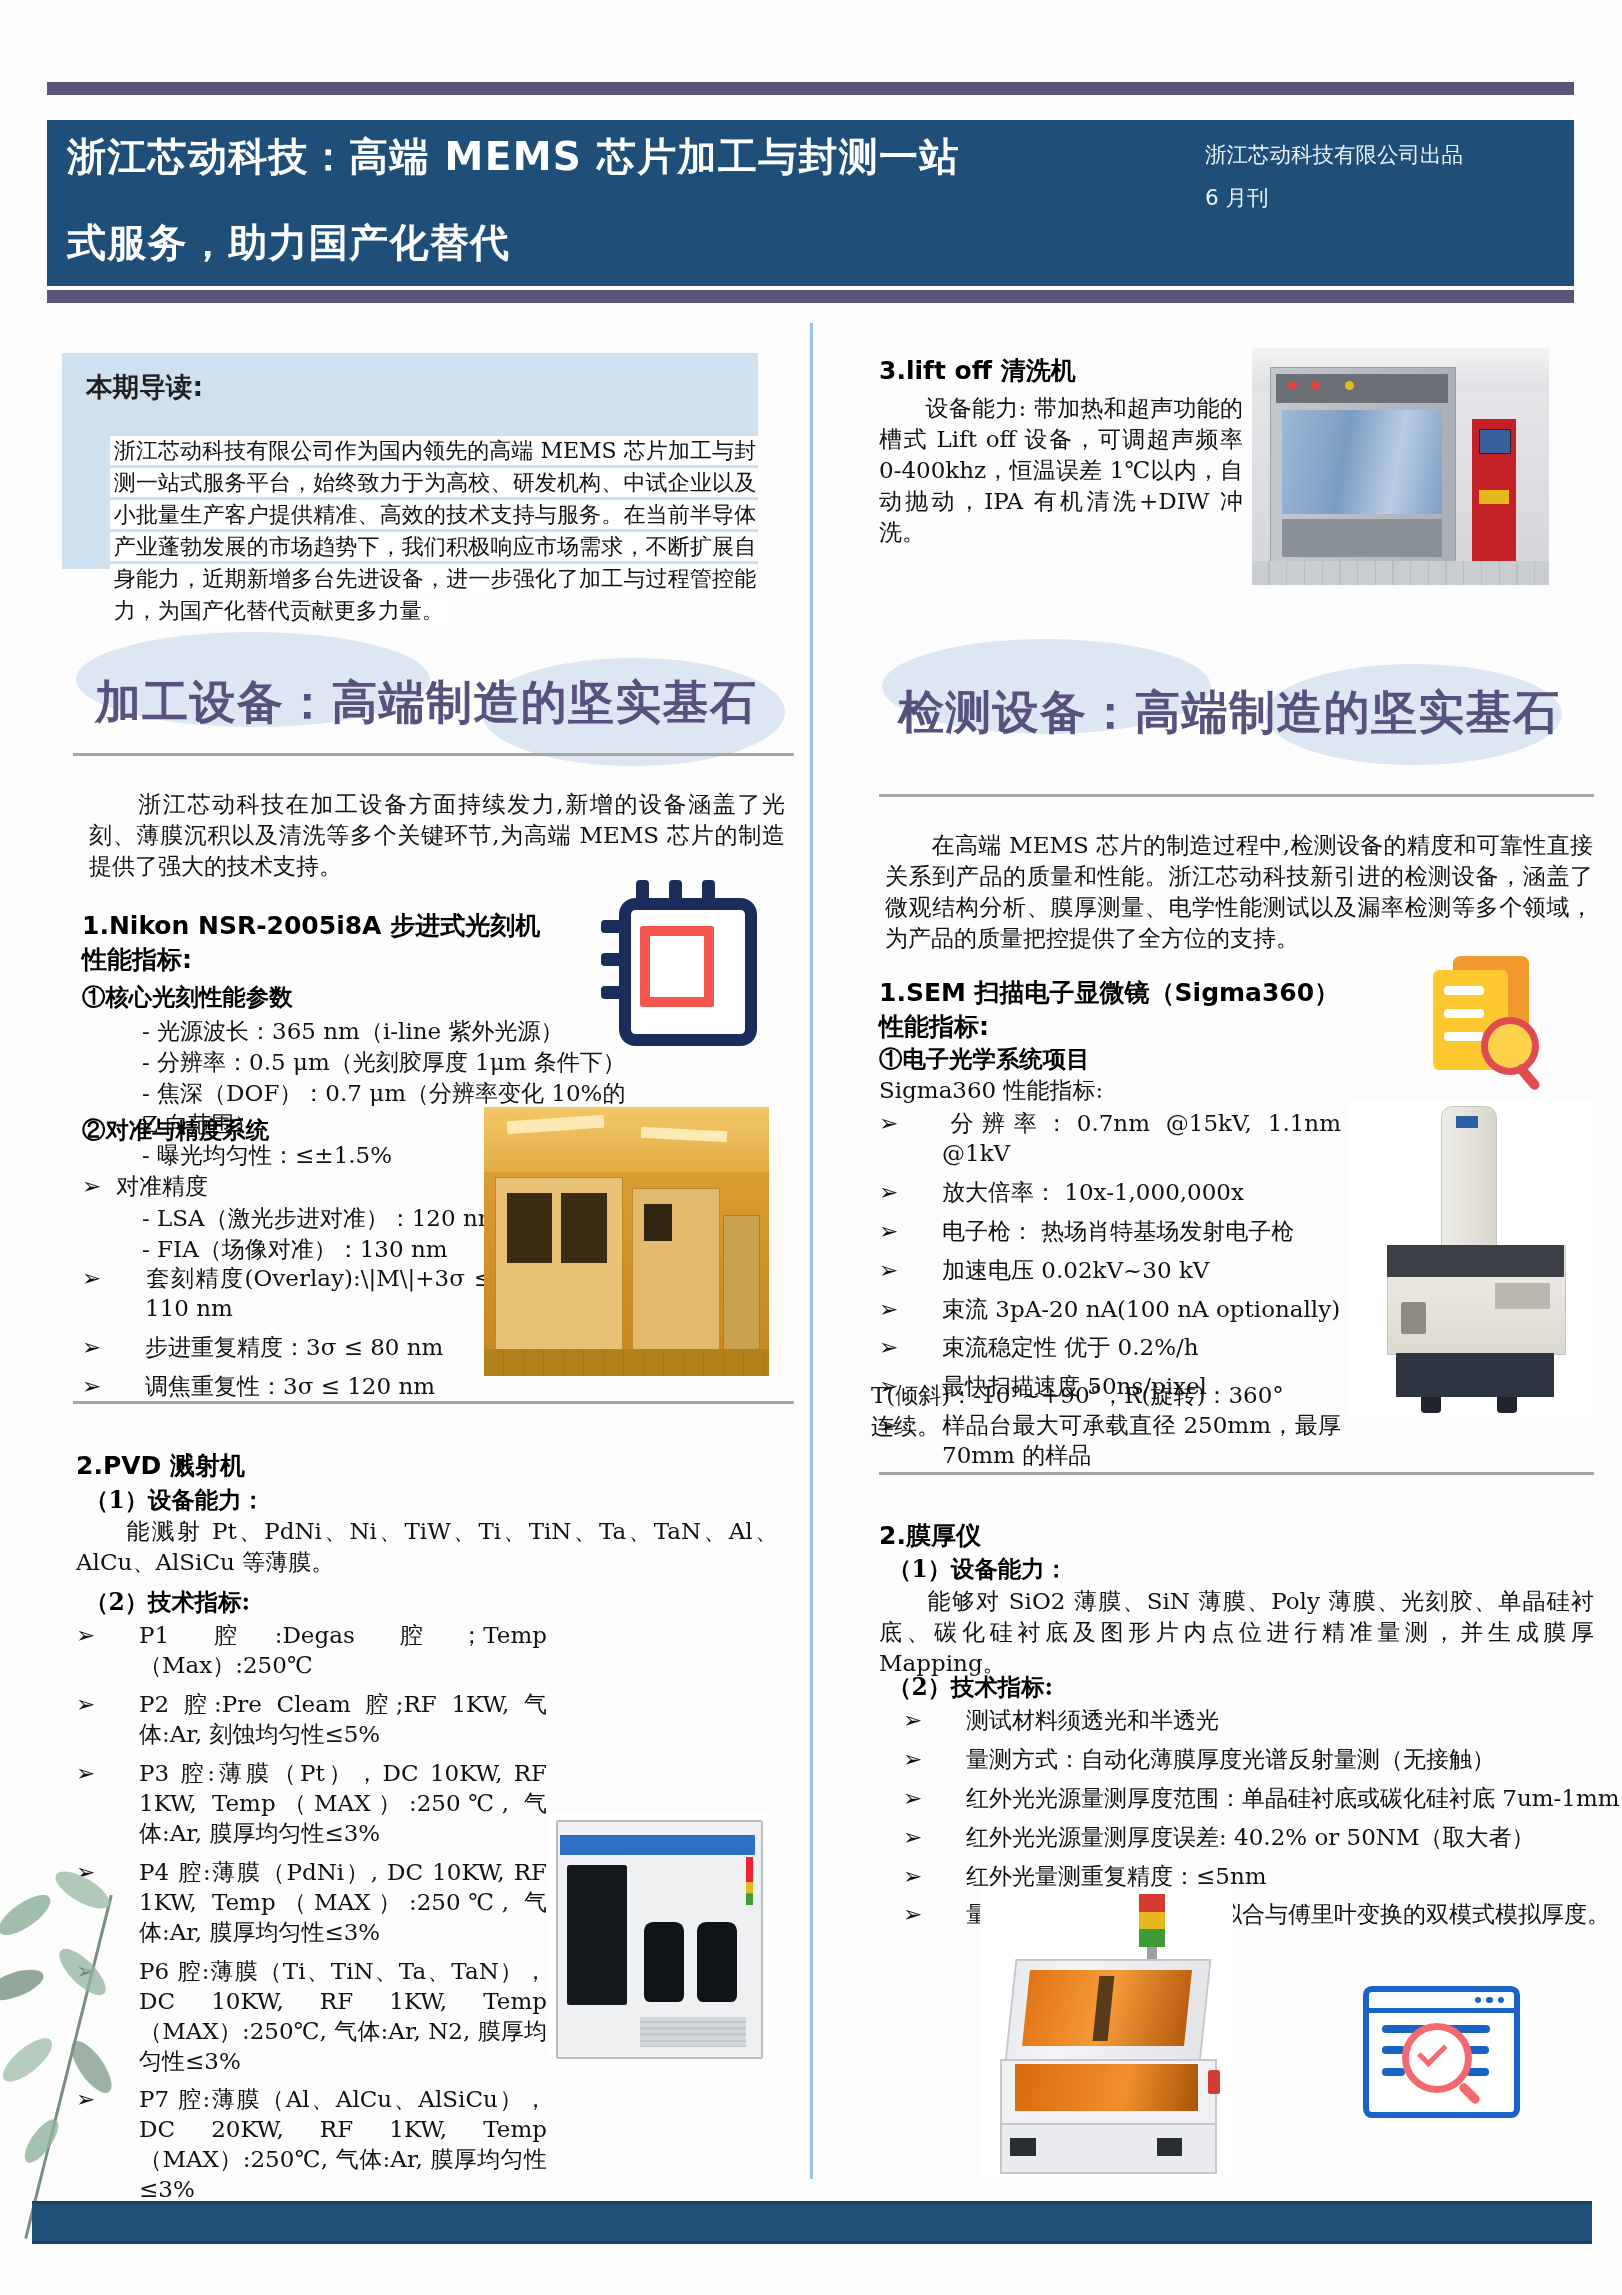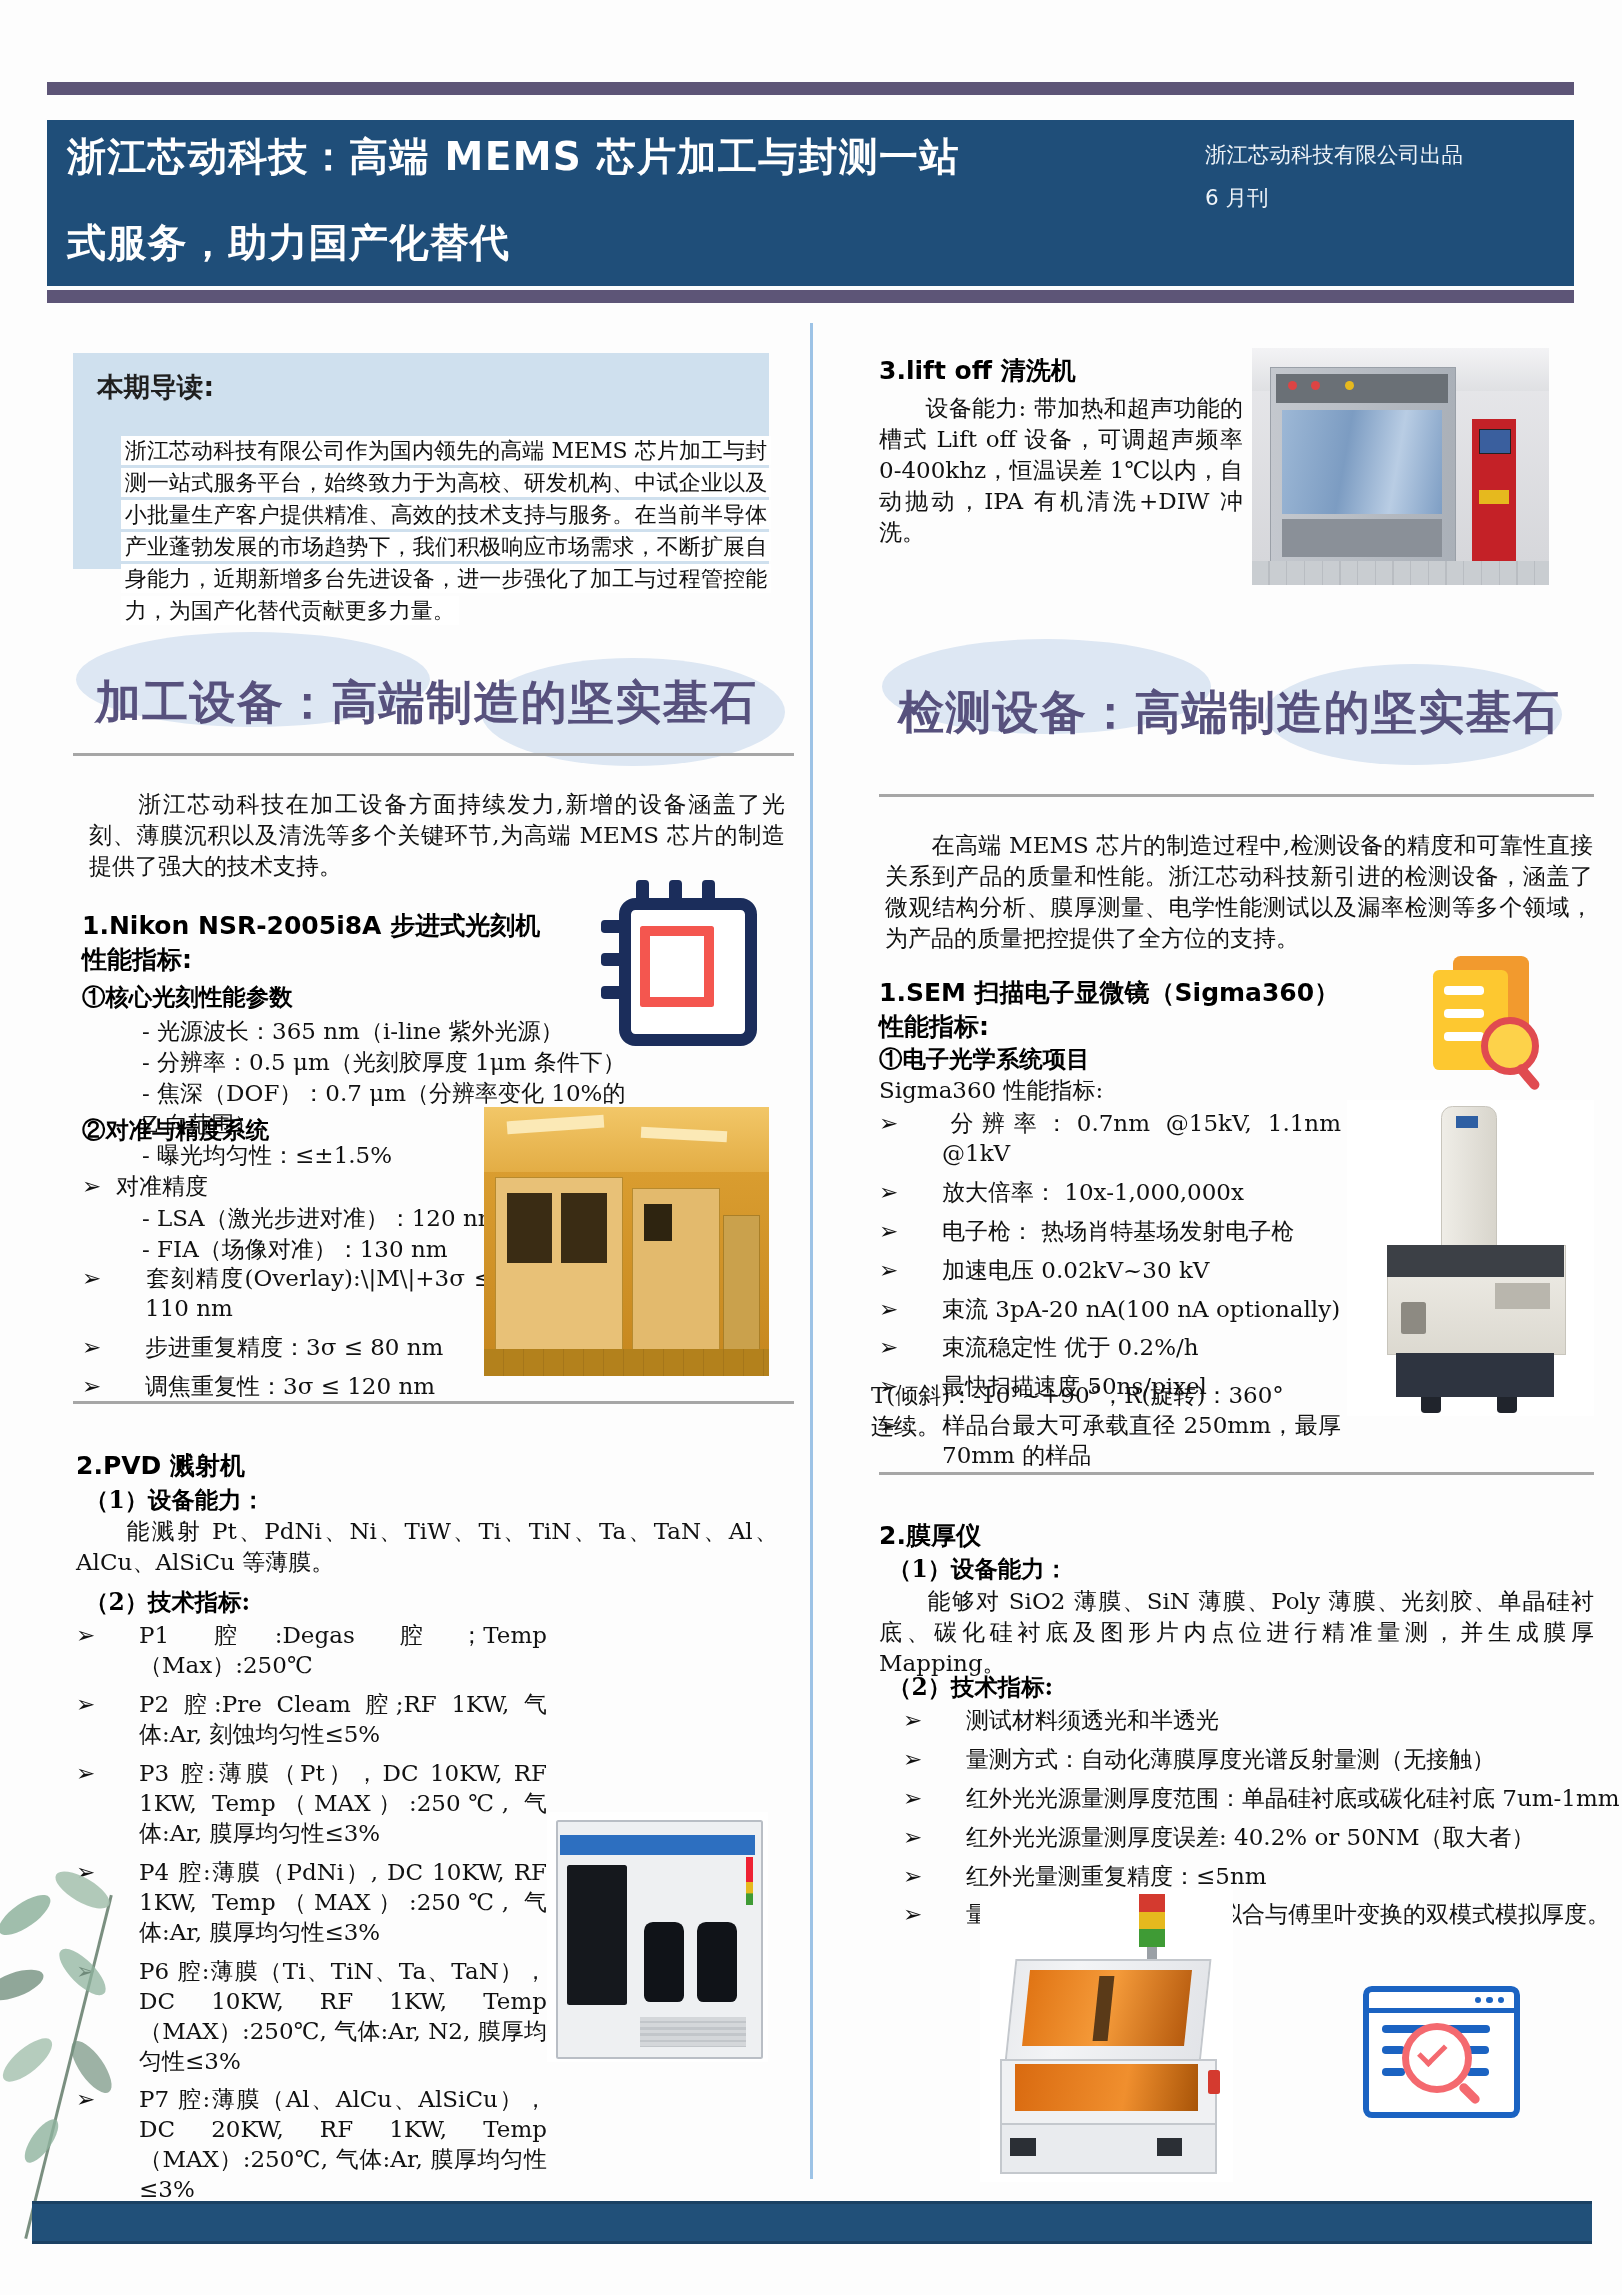--- a/index.html
+++ b/index.html
@@ -65,21 +65,21 @@
   <div class="abs masthead" style="left:47px;top:120px;width:1527px;height:166px;">
     <div class="abs mast-title sans" style="left:20px;top:96px;">式服务，助力国产化替代</div>
     <div class="abs mast-title sans" style="left:20px;top:10px;">浙江芯动科技：高端 MEMS 芯片加工与封测一站</div>
     <div class="abs mast-side sans" style="left:1158px;top:20px;">浙江芯动科技有限公司出品</div>
     <div class="abs mast-side sans" style="left:1158px;top:63px;">6 月刊</div>
   </div>
   <div class="abs bar-purple" style="left:47px;top:290px;width:1527px;"></div>
 
   <div class="abs vdivider" style="left:810px;top:323px;height:1856px;"></div>
 
-  <div class="abs introbox" style="left:73px;top:353px;width:696px;height:216px;">
+  <div class="abs introbox" style="left:62px;top:353px;width:696px;height:216px;">
     <div class="abs introbox-title sans" style="left:24px;top:16.4px;">本期导读:</div>
     <div class="abs intro-par" style="left:24px;top:82px;width:650px;padding-left:24px;"><span class="hl">浙江芯动科技有限公司作为国内领先的高端 MEMS 芯片加工与封测一站式服务平台，始终致力于为高校、研发机构、中试企业以及小批量生产客户提供精准、高效的技术支持与服务。在当前半导体产业蓬勃发展的市场趋势下，我们积极响应市场需求，不断扩展自身能力，近期新增多台先进设备，进一步强化了加工与过程管控能力，为国产化替代贡献更多力量。</span></div>
   </div>
 
   <div class="abs h2t sans" style="left:879px;top:354px;">3.lift off 清洗机</div>
   <div class="abs par" style="left:879px;top:393px;width:364px;">　　设备能力: 带加热和超声功能的槽式 Lift off 设备，可调超声频率 0-400khz，恒温误差 1℃以内，自动抛动，IPA 有机清洗+DIW 冲洗。</div>
   <div class="abs photo" style="left:1252px;top:348px;width:297px;height:237px;background:linear-gradient(#e9e9ec,#d4d5d9);">
     <div class="abs" style="left:0;top:0;width:100%;height:18%;background:linear-gradient(#f3f3f5,#dfe0e3);"></div>
     <div class="abs" style="left:6%;top:8%;width:62%;height:84%;background:linear-gradient(90deg,#c4c8ce,#aab0b8);border:1.9px solid #9aa0a8;"></div>
     <div class="abs" style="left:8%;top:11%;width:58%;height:12%;background:#6a7076;"></div>

